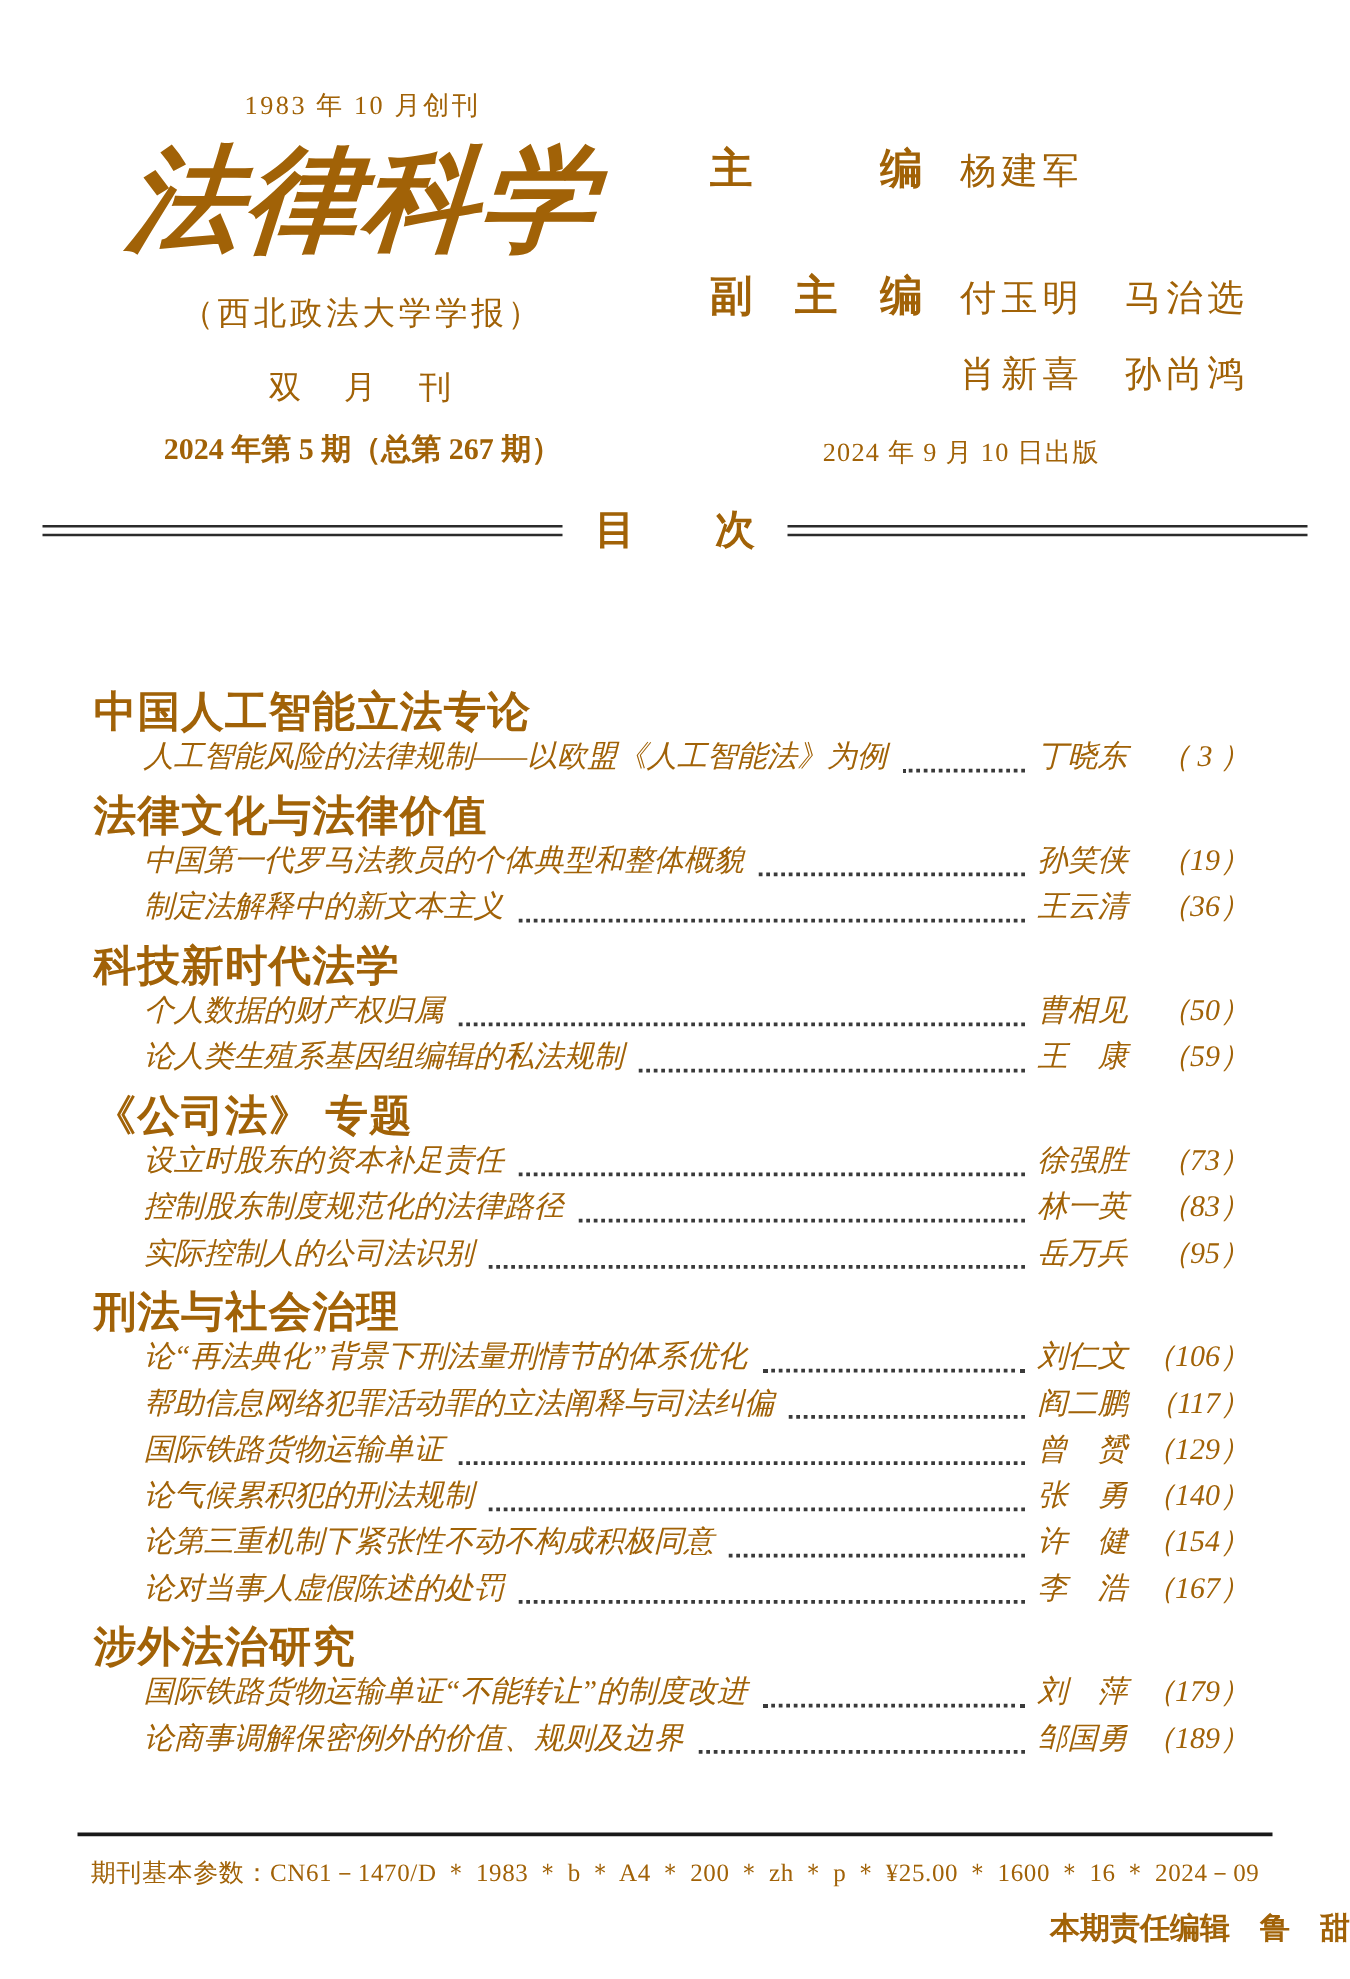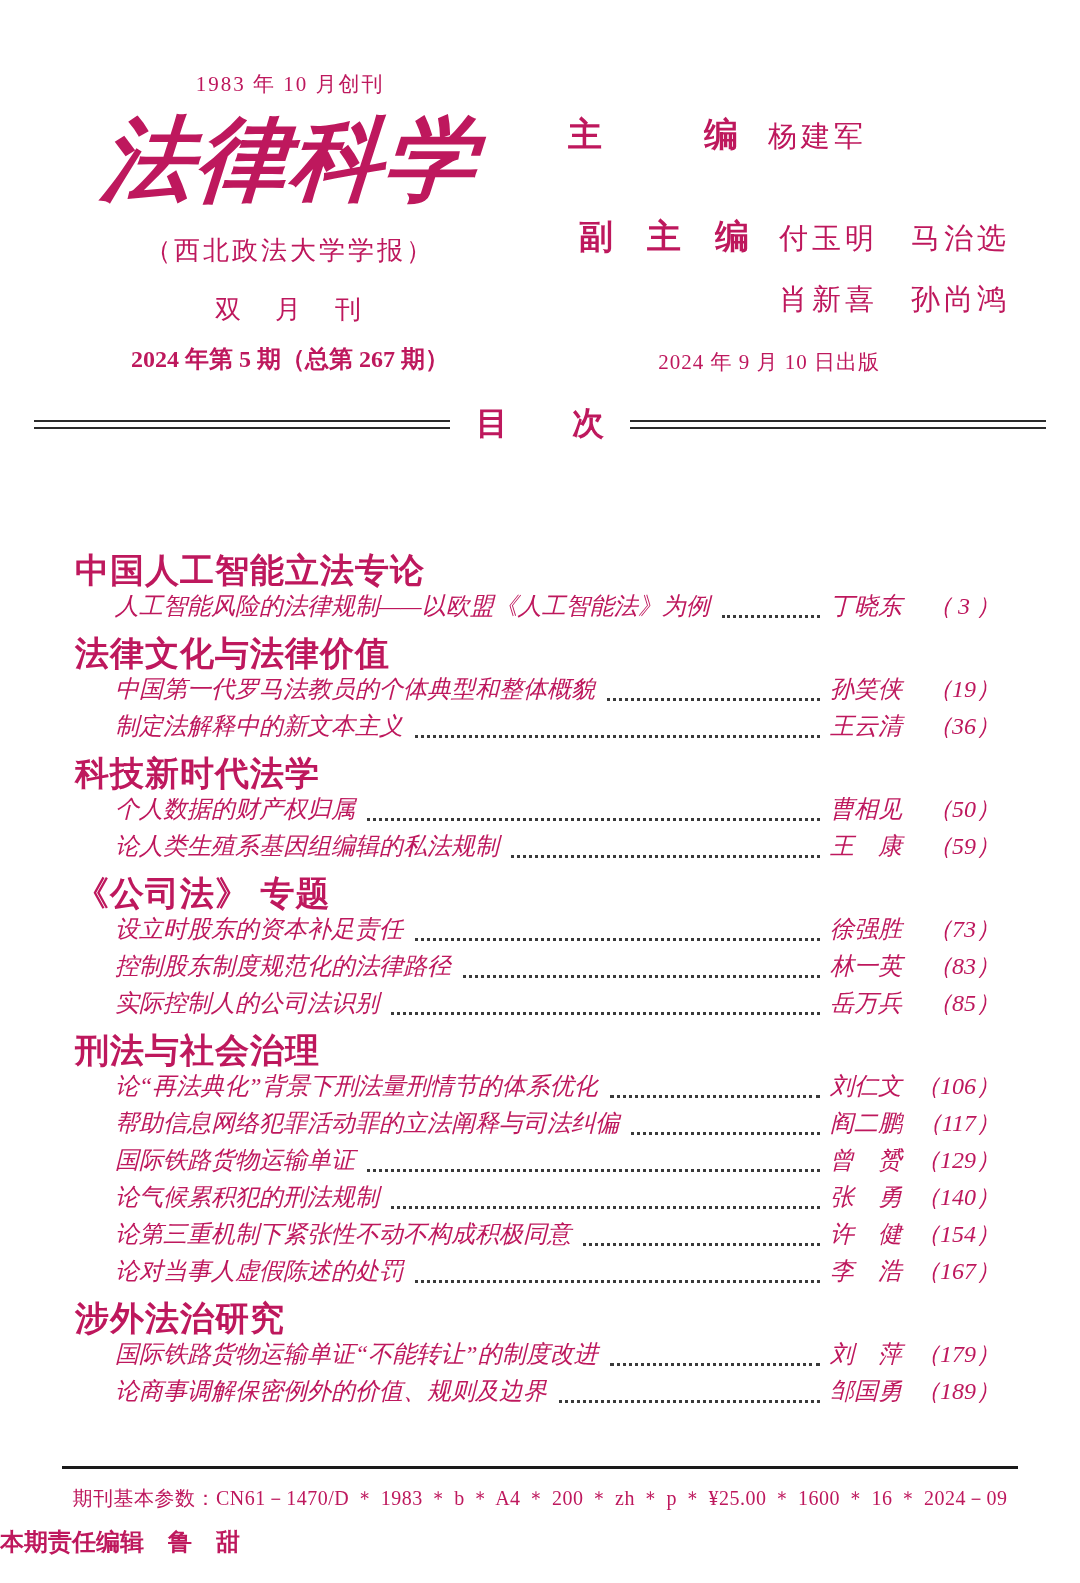--- a/index.html
+++ b/index.html
@@ -3,21 +3,21 @@
 <meta charset="utf-8">
 <style>
   * { margin: 0; padding: 0; box-sizing: border-box; }
   html, body { background: #ffffff; }
   .page {
     position: relative;
     width: 1080px;
     height: 1583px;
     margin: 0 auto;
     background: #ffffff;
-    color: #be185d;
+    color: #a16207;
     font-family: "Liberation Serif", "DejaVu Serif", serif;
     display: flex;
     flex-direction: column;
     overflow: hidden;
   }
 
   
   .masthead {
     display: flex;
     padding: 70px 70px 0 70px;
@@ -59,21 +59,21 @@
 
   .mast-right {
     flex: 1;
     padding: 42px 0 0 58px;
   }
   .ed-row {
     display: flex;
     align-items: baseline;
     margin-bottom: 56px;
   }
-  .ed-row.tight { margin-bottom: 20px; justify-content: flex-end; }
+  .ed-row.tight { margin-bottom: 20px; }
   .ed-label {
     display: inline-block;
     width: 172px;
     font-family: "Liberation Sans", "DejaVu Sans", sans-serif;
     font-weight: bold;
     font-size: 34px;
     white-space: pre;
     flex-shrink: 0;
   }
   .ed-names {
@@ -159,21 +159,21 @@
     height: 3px;
     background: #1a1a1a;
     margin: 0 62px 16px 62px;
   }
   .params {
     text-align: center;
     font-size: 20px;
     letter-spacing: 0.5px;
   }
   .resp-editor {
-    text-align: left;
+    text-align: right;
     font-size: 24px;
     font-weight: bold;
     font-family: "Liberation Sans", "DejaVu Sans", sans-serif;
     margin-top: 14px;
     white-space: pre;
   }
 </style>
 </head>
 <body>
 
@@ -258,21 +258,21 @@
     <div class="toc-row">
       <span class="toc-item-title">控制股东制度规范化的法律路径</span>
       <span class="leader"></span>
       <span class="toc-author">林一英</span>
       <span class="toc-page">（83）</span>
     </div>
     <div class="toc-row">
       <span class="toc-item-title">实际控制人的公司法识别</span>
       <span class="leader"></span>
       <span class="toc-author">岳万兵</span>
-      <span class="toc-page">（85）</span>
+      <span class="toc-page">（95）</span>
     </div>
 
     <div class="toc-section-heading">刑法与社会治理</div>
     <div class="toc-row">
       <span class="toc-item-title">论“再法典化”背景下刑法量刑情节的体系优化</span>
       <span class="leader"></span>
       <span class="toc-author">刘仁文</span>
       <span class="toc-page">（106）</span>
     </div>
     <div class="toc-row">

